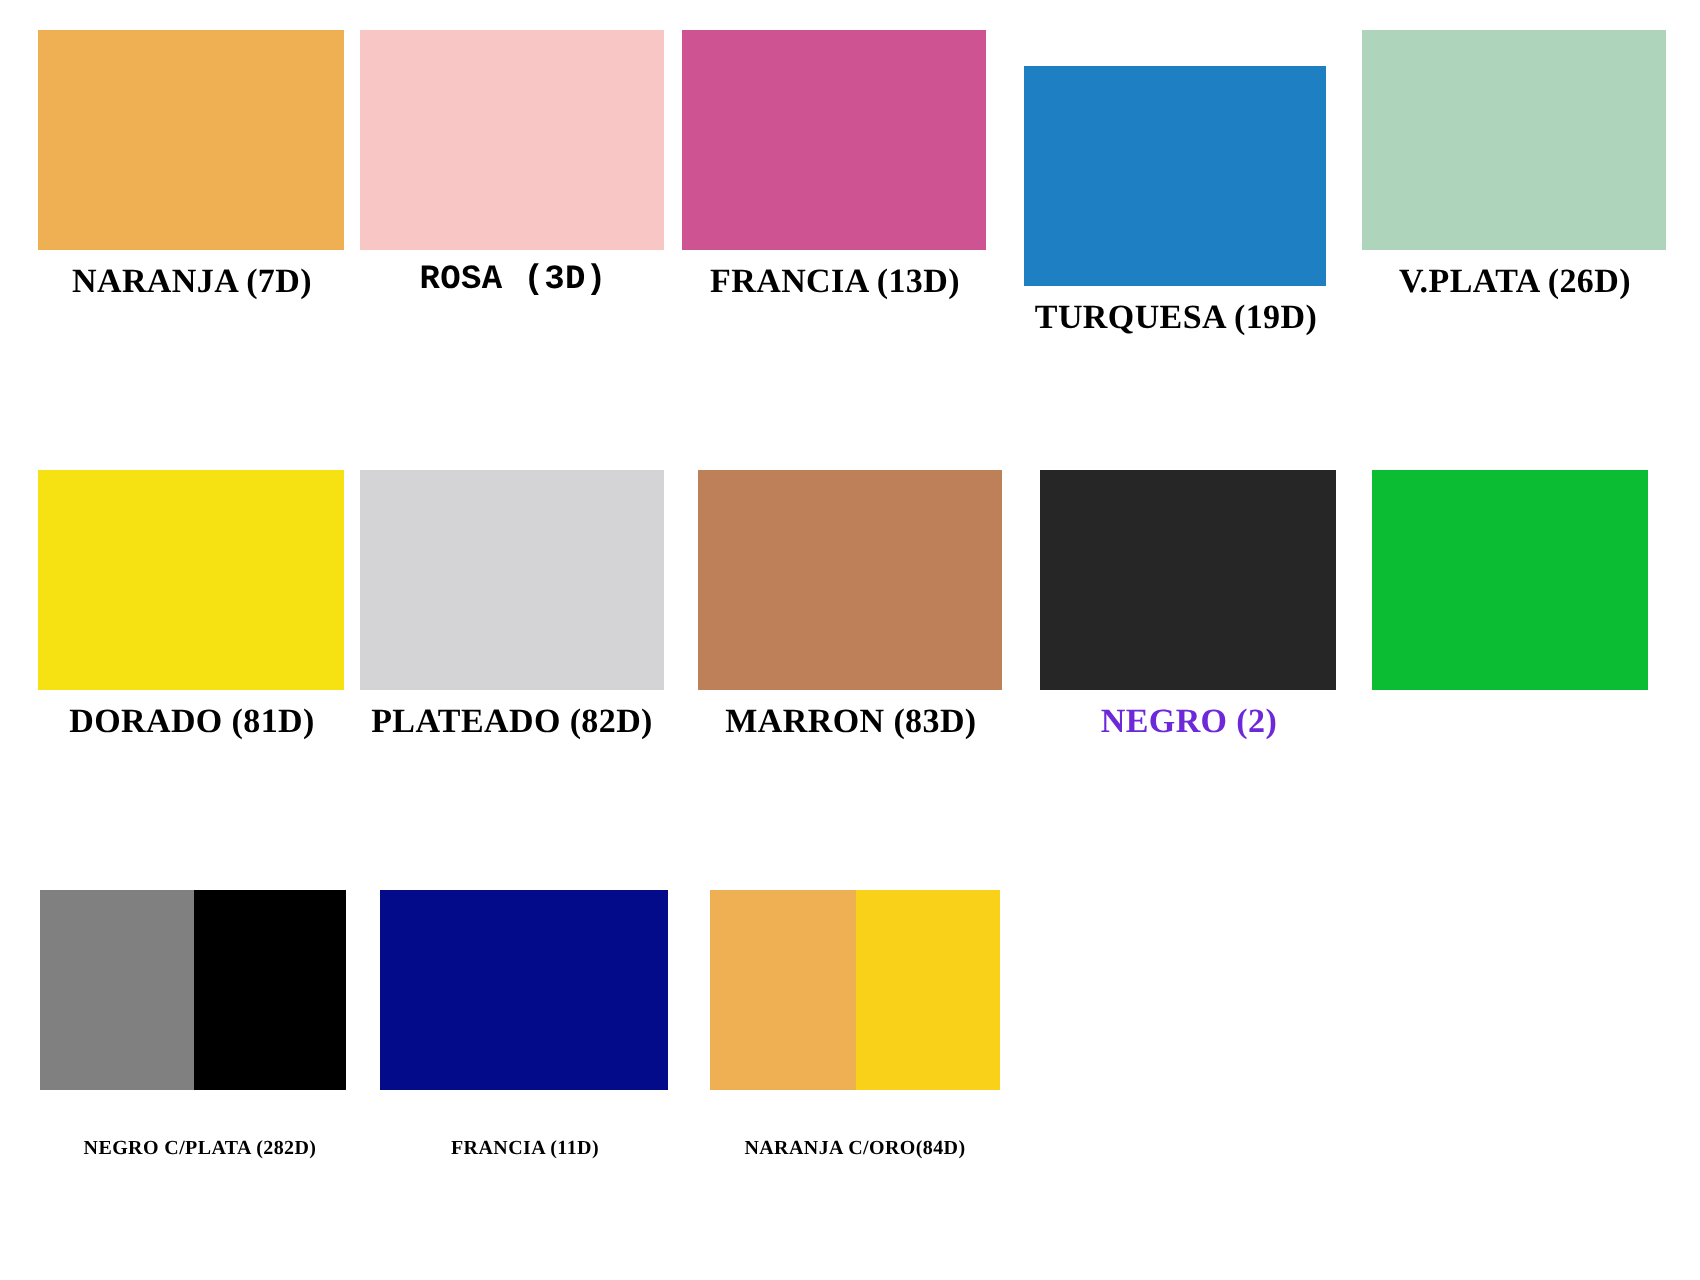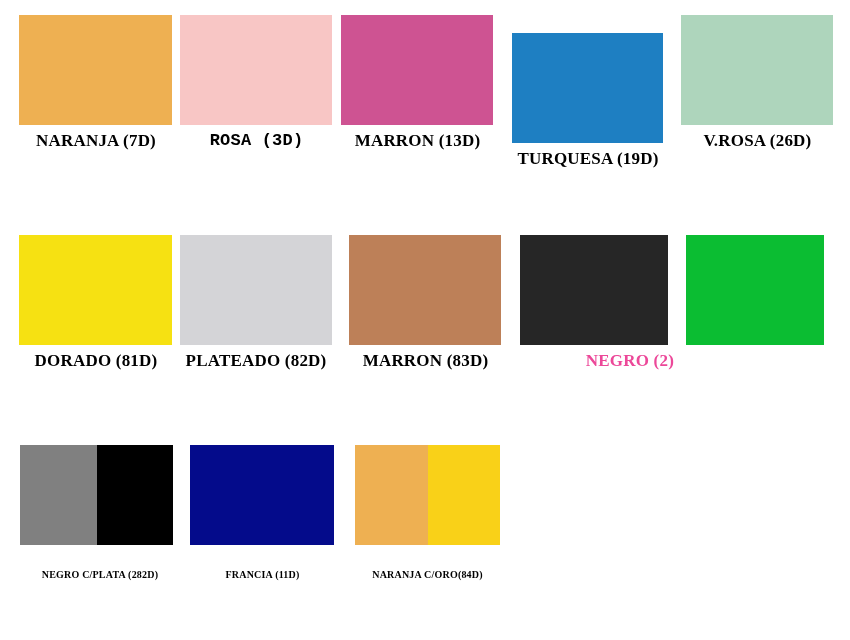--- a/index.html
+++ b/index.html
@@ -93,33 +93,33 @@
       <div class="swatch-cell" style="left: 175px; width: 163px;">
         <div class="swatch-chip" style="margin-left: 5px; width: 152px;">
           <div class="chip-band" style="background: rgb(248, 198, 197);"></div>
         </div>
         <span class="swatch-label" style="color: rgb(0, 0, 0); font-family: Liberation Mono, monospace;">ROSA (3D)</span>
       </div>
       <div class="swatch-cell" style="left: 336px; width: 163px;">
         <div class="swatch-chip" style="margin-left: 5px; width: 152px;">
           <div class="chip-band" style="background: rgb(206, 83, 146);"></div>
         </div>
-        <span class="swatch-label" style="color: rgb(0, 0, 0);">MARRON (13D)</span>
+        <span class="swatch-label" style="color: rgb(0, 0, 0);">FRANCIA (13D)</span>
       </div>
       <div class="swatch-cell" style="left: 502px; width: 172px; margin-top: 18px;">
         <div class="swatch-chip" style="margin-left: 10px; width: 151px;">
           <div class="chip-band" style="background: rgb(30, 127, 194);"></div>
         </div>
         <span class="swatch-label" style="color: rgb(0, 0, 0);">TURQUESA (19D)</span>
       </div>
       <div class="swatch-cell" style="left: 676px; width: 163px;">
         <div class="swatch-chip" style="margin-left: 5px; width: 152px;">
           <div class="chip-band" style="background: rgb(174, 213, 188);"></div>
         </div>
-        <span class="swatch-label" style="color: rgb(0, 0, 0);">V.ROSA (26D)</span>
+        <span class="swatch-label" style="color: rgb(0, 0, 0);">V.PLATA (26D)</span>
       </div>
     </div>
   <div class="swatch-row row-2">
       <div class="swatch-cell" style="left: 14px; width: 164px;">
         <div class="swatch-chip" style="margin-left: 5px; width: 153px;">
           <div class="chip-band" style="background: rgb(246, 225, 18);"></div>
         </div>
         <span class="swatch-label" style="color: rgb(0, 0, 0);">DORADO (81D)</span>
       </div>
       <div class="swatch-cell" style="left: 170px; width: 172px;">
@@ -131,21 +131,21 @@
       <div class="swatch-cell" style="left: 344px; width: 163px;">
         <div class="swatch-chip" style="margin-left: 5px; width: 152px;">
           <div class="chip-band" style="background: rgb(189, 128, 88);"></div>
         </div>
         <span class="swatch-label" style="color: rgb(0, 0, 0);">MARRON (83D)</span>
       </div>
       <div class="swatch-cell" style="left: 515px; width: 159px;">
         <div class="swatch-chip" style="margin-left: 5px; width: 148px;">
           <div class="chip-band" style="background: rgb(38, 38, 38);"></div>
         </div>
-        <span class="swatch-label" style="color: #ec4899; text-align: right;">NEGRO (2)</span>
+        <span class="swatch-label" style="color: #6d28d9;">NEGRO (2)</span>
       </div>
       <div class="swatch-cell" style="left: 672px; width: 167px;">
         <div class="swatch-chip" style="margin-left: 14px; width: 138px;">
           <div class="chip-band" style="background: rgb(11, 189, 50);"></div>
         </div>
       </div>
     </div>
   <div class="swatch-row row-3">
       <div class="swatch-cell" style="left: 10px; width: 180px;">
         <div class="swatch-chip" style="margin-left: 10px; width: 153px;">

